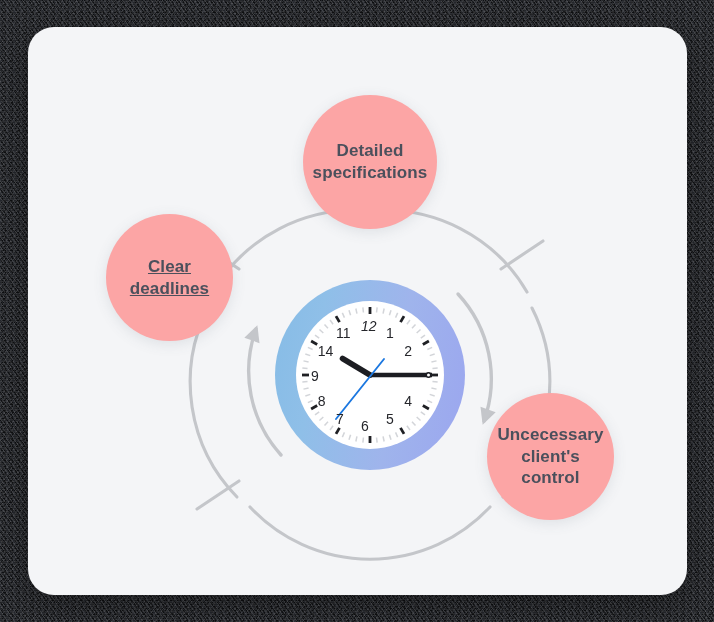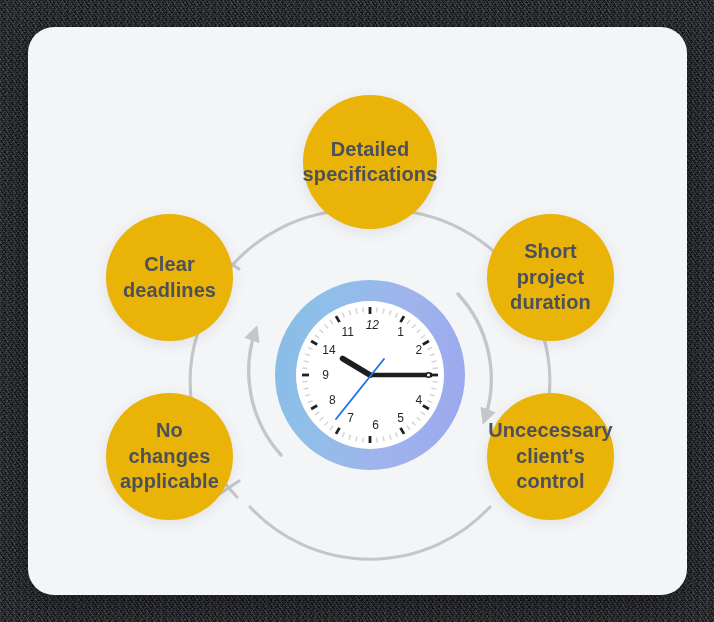--- a/index.html
+++ b/index.html
@@ -58,29 +58,29 @@
     left: 0; top: 0;
     width: 659px;
     height: 568px;
     overflow: visible;
   }
 
   
   .bubble {
     position: absolute;
     border-radius: 50%;
-    background: #eab308;
+    background: #fca5a5;
     box-shadow: 0 3px 14px rgba(80,90,110,.13);
     display: flex;
     align-items: center;
     justify-content: center;
     text-align: center;
     color: #4b505c;
     font-weight: bold;
-    font-size: 20px;
+    font-size: 17px;
     line-height: 1.27;
     letter-spacing: .1px;
     padding: 0 9px;
   }
 
   
   #clock-wrap {
     position: absolute;
     left: 247px;
     top: 253px;
@@ -97,22 +97,22 @@
     position: absolute;
     left: 21px; top: 21px;
     width: 148px; height: 148px;
     border-radius: 50%;
     background: #ffffff;
   }
   #clock-face svg { position: absolute; left: 0; top: 0; width: 148px; height: 148px; }
   .num {
     position: absolute;
     width: 18px;
-    text-align: right;
-    font-size: 12px;
+    text-align: left;
+    font-size: 14px;
     color: #25262b;
     font-family: "Liberation Sans", sans-serif;
     line-height: 1;
   }
 </style>
 </head>
 <body>
 
 <div id="backdrop"></div>
 
@@ -245,30 +245,24 @@
             <div class="num" style="left: 21.6987px; top: 43px;">14</div>
             <div class="num" style="left: 40px; top: 24.6987px;">11</div>
           </div>
       </div>
     </div>
 
     <div class="bubble" style="left:275px; top:68px; width:134px; height:134px;">
       <span>Detailed<br>specifications</span>
     </div>
 
-    <div class="bubble" style="left:459px; top:187px; width:127px; height:127px;">
-      <span>Short project<br>duration</span>
-    </div>
 
     <div class="bubble" style="left:459px; top:366px; width:127px; height:127px;">
       <span>Uncecessary<br>client's<br>control</span>
     </div>
 
-    <div class="bubble" style="left:78px; top:366px; width:127px; height:127px;">
-      <span>No changes<br>applicable</span>
-    </div>
-
-    <div class="bubble" style="left:78px; top:187px; width:127px; height:127px;">
+
+    <div class="bubble" style="left:78px; top:187px; width:127px; height:127px;text-decoration:underline;">
       <span>Clear<br>deadlines</span>
     </div>
 
   </div>
 </div>
 
 </body></html>

